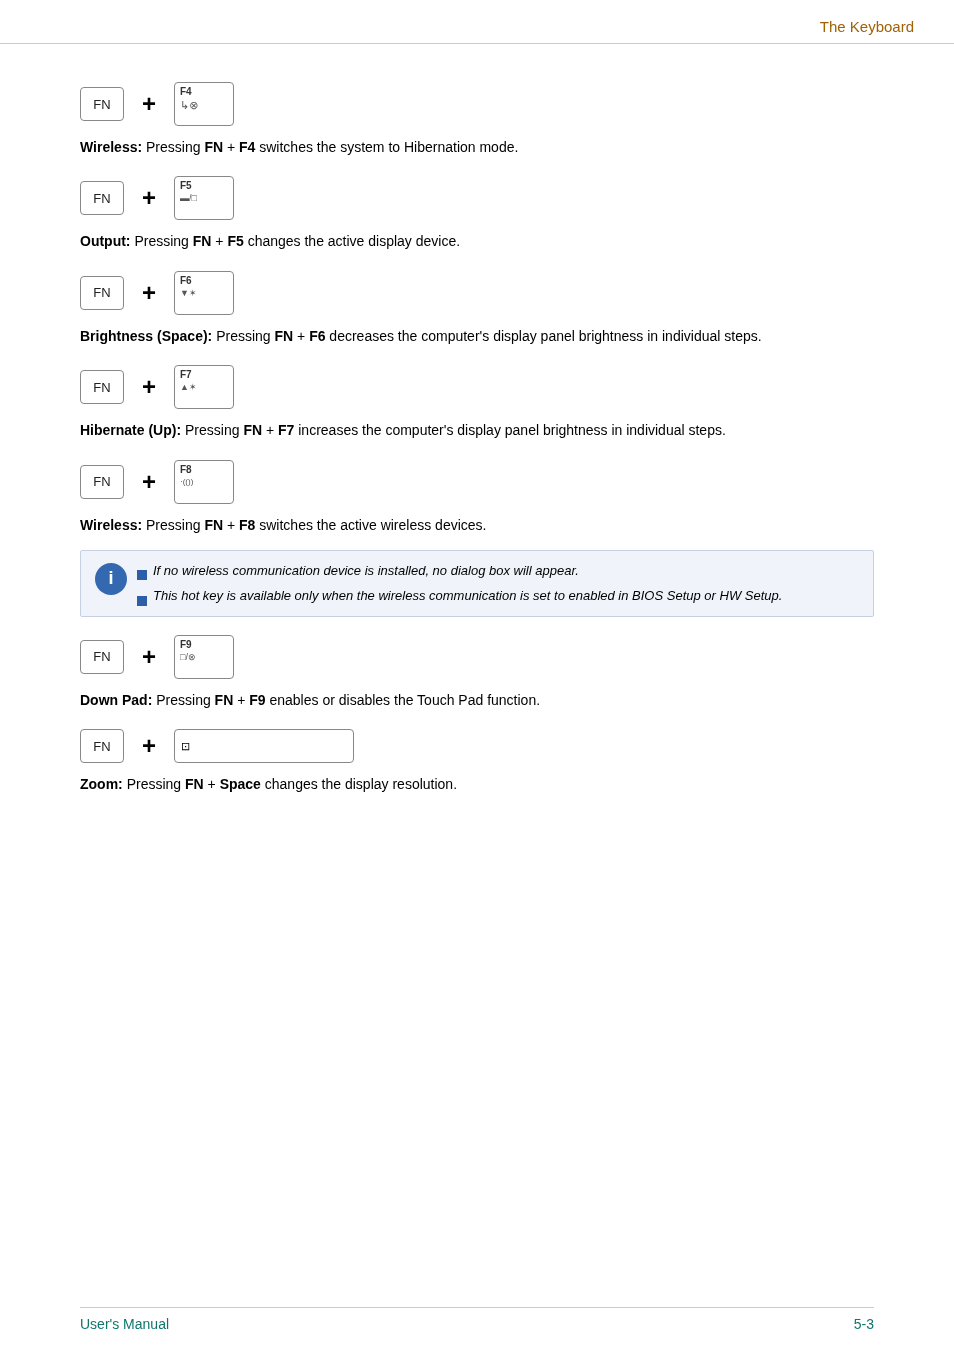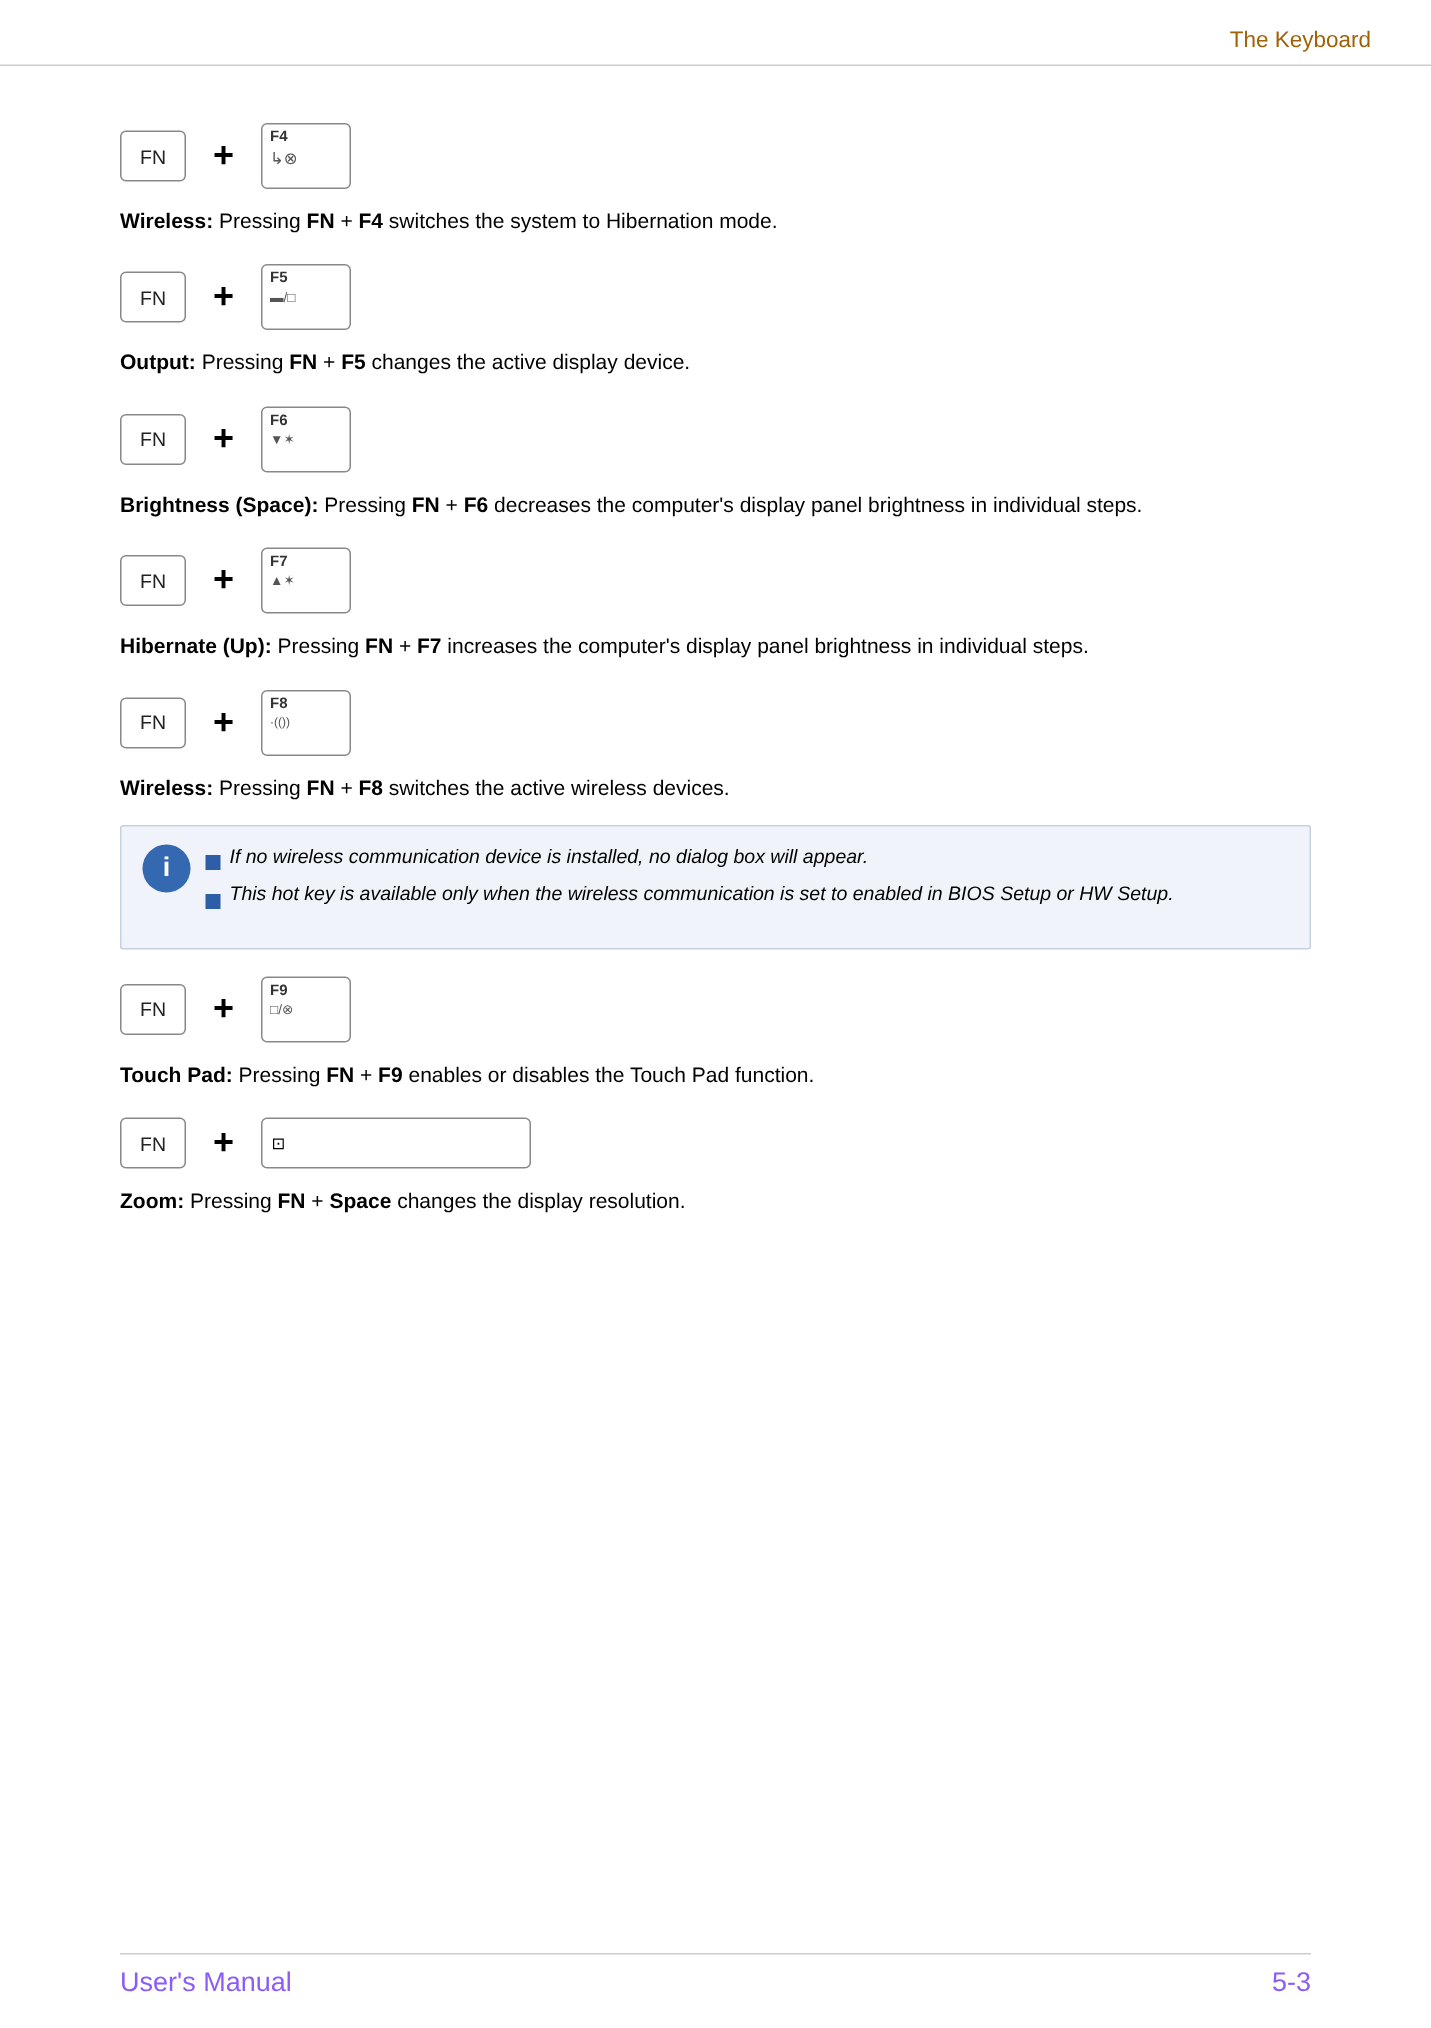--- a/index.html
+++ b/index.html
@@ -139,40 +139,40 @@
       display: flex;
       align-items: flex-end;
       gap: 6px;
       font-size: 13px;
       font-style: italic;
       margin-bottom: 6px;
       line-height: 1.5;
     }
 
     .info-bullets li:last-child {
-      margin-bottom: 16px;
+      margin-bottom: 0;
     }
 
     .bullet-square {
       width: 10px;
       height: 10px;
       background: #2c5fa8;
       flex-shrink: 0;
       margin-top: 3px;
     }
 
     .page-footer {
       position: absolute;
       bottom: 20px;
       left: 80px;
       right: 80px;
       display: flex;
       justify-content: space-between;
-      font-size: 18px;
-      color: #8b5cf6;
+      font-size: 14px;
+      color: #0f766e;
       border-top: 1px solid #ccc;
       padding-top: 8px;
     }
   </style>
 </head>
 <body>
 
 <div class="page-header">
   <span class="page-header-title">The Keyboard</span>
 </div>
@@ -255,21 +255,21 @@
 
   <div class="key-combo">
     <div class="key-box fn-key">FN</div>
     <span class="plus-sign">+</span>
     <div class="key-box fx-key">
       <span class="fx-label">F9</span>
       <span class="fx-icon" style="font-size:9px;">□/⊗</span>
     </div>
   </div>
   <p class="description">
-    <b>Touch Pad:</b> Pressing <b>FN</b> + <b>F9</b> enables or disables the Touch Pad function.
+    <b>Down Pad:</b> Pressing <b>FN</b> + <b>F9</b> enables or disables the Touch Pad function.
   </p>
 
   <div class="key-combo">
     <div class="key-box fn-key">FN</div>
     <span class="plus-sign">+</span>
     <div class="key-box space-key">
       <span style="font-size:11px;">⊡</span>
     </div>
   </div>
   <p class="description">

